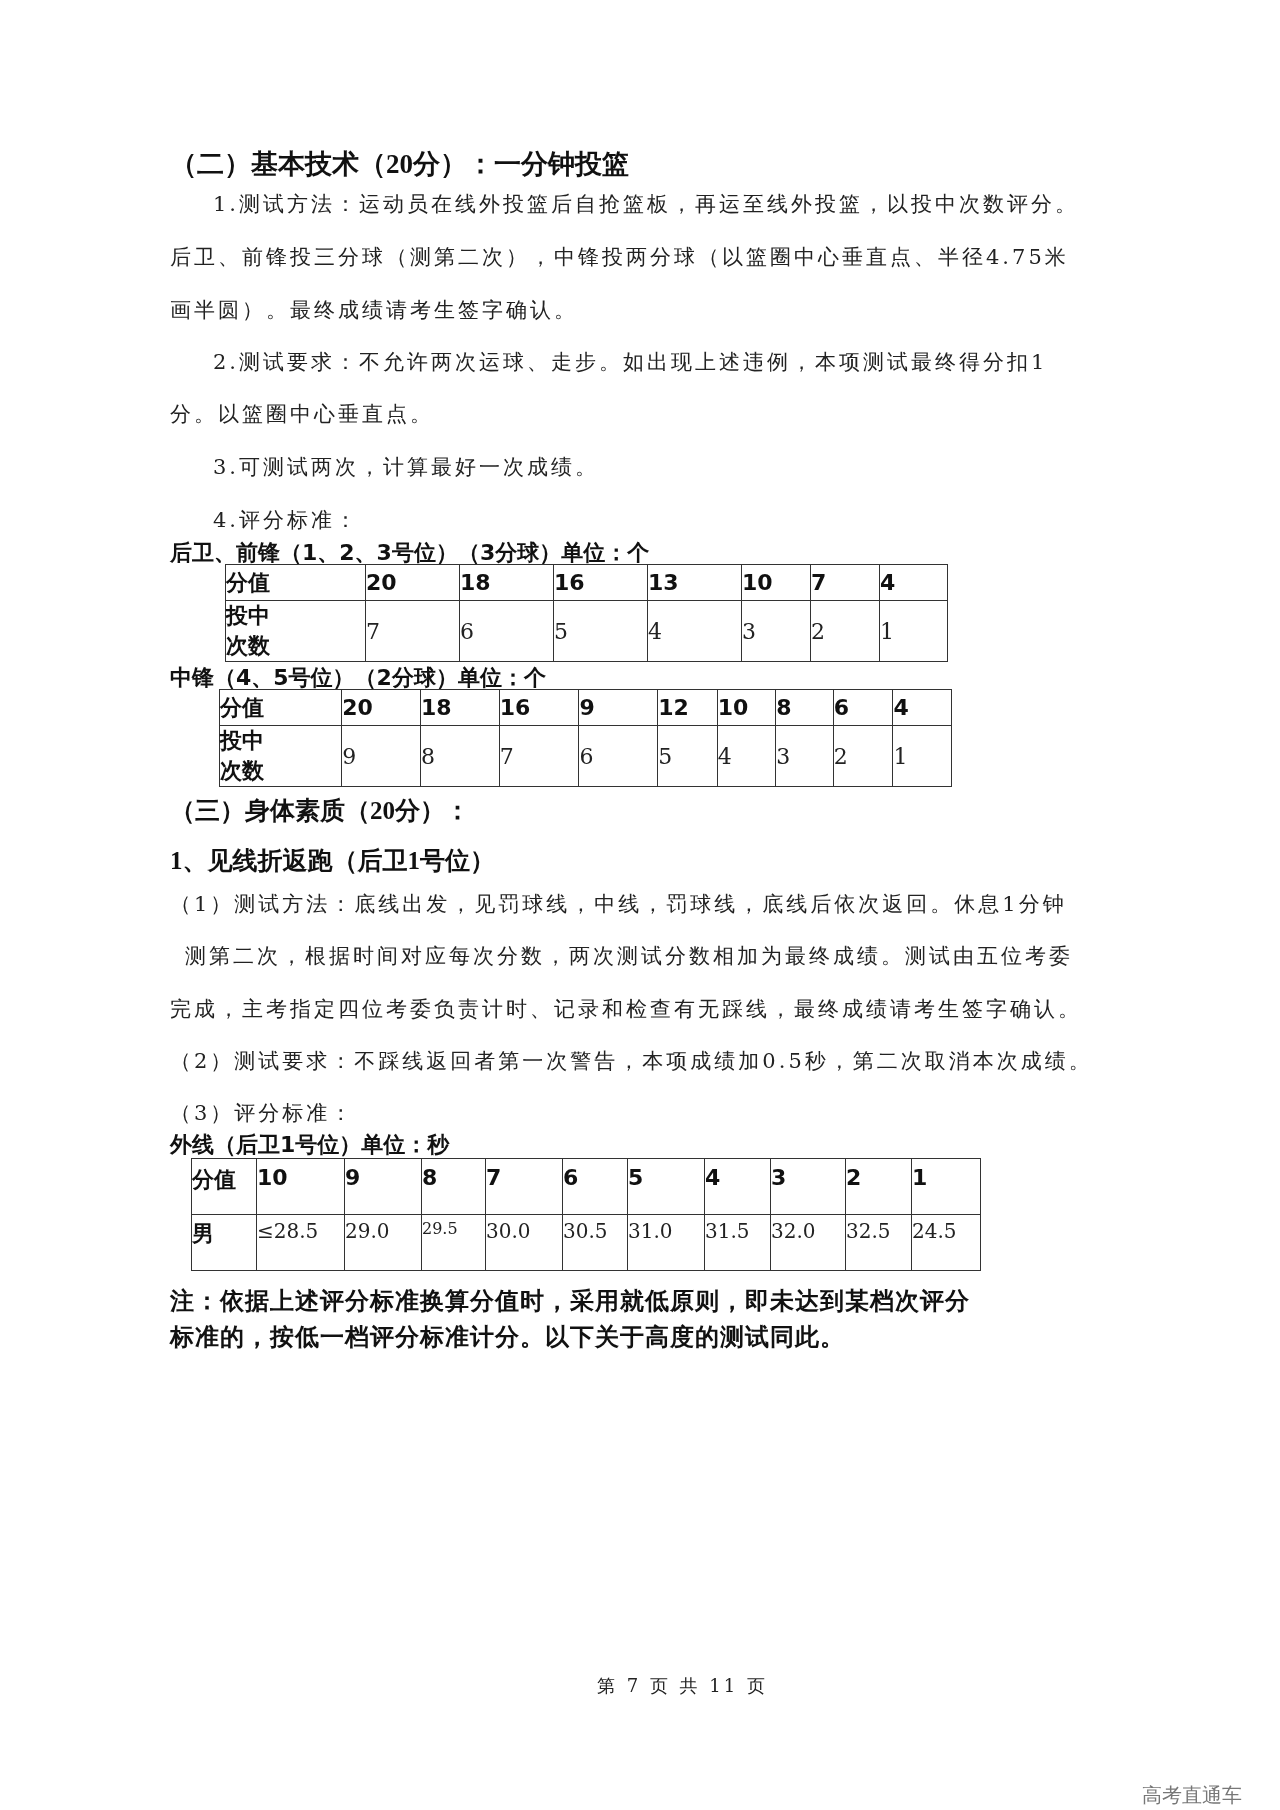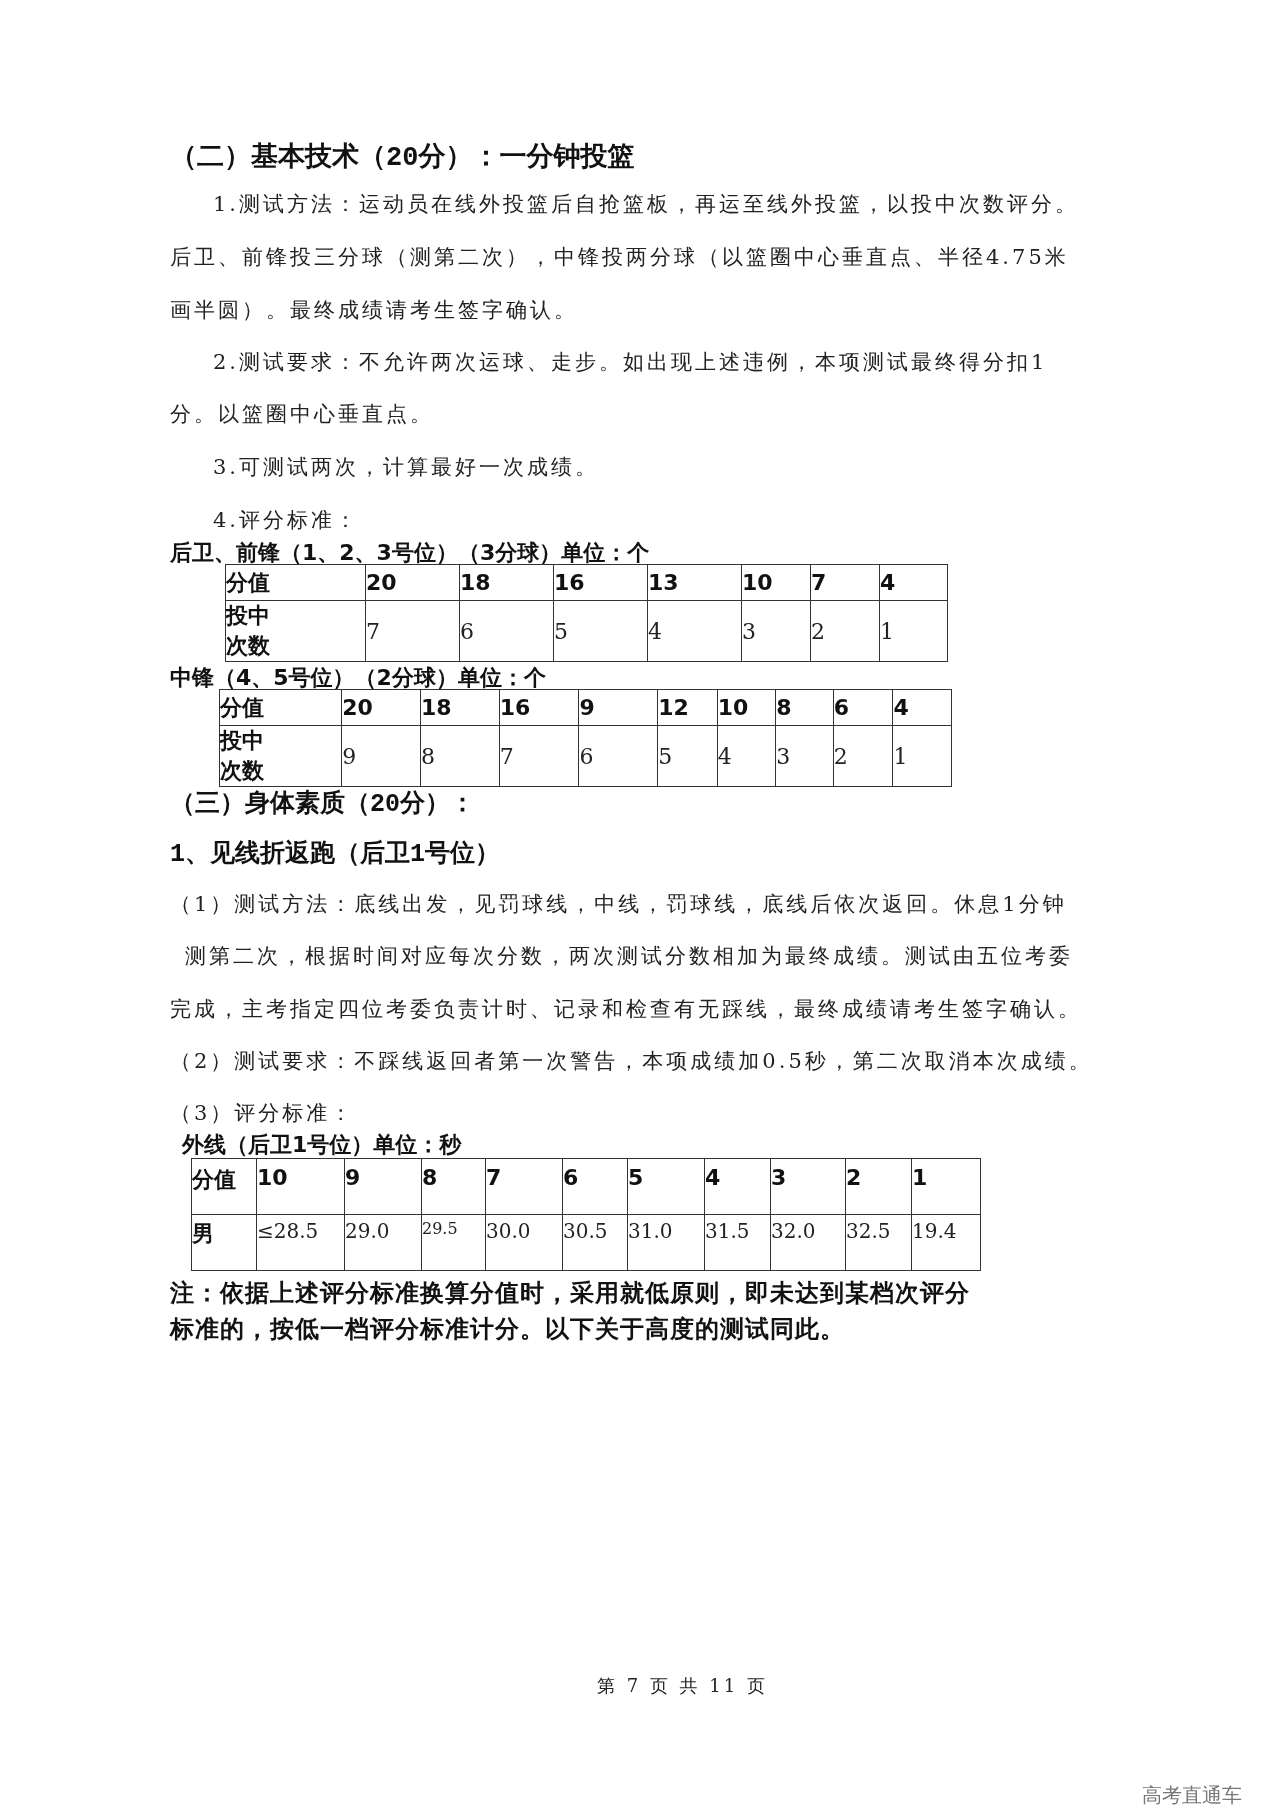--- a/index.html
+++ b/index.html
@@ -2,21 +2,21 @@
 <html><head>
 <meta charset="utf-8">
 <style>
   html, body { margin: 0; padding: 0; background: #ffffff; }
   body {
     width: 1280px; height: 1810px; position: relative; overflow: hidden;
     font-family: "DejaVu Serif", "Liberation Serif", serif;
     color: #1a1a1a;
   }
   .abs { position: absolute; white-space: nowrap; }
-  .h-bold { font-family: Liberation Mono, monospace; font-weight: bold; color: #111; }
+  .h-bold { font-family: Liberation Serif, serif; font-weight: bold; color: #111; margin-top: 8px; }
   .para { font-size: 21px; color: #222; letter-spacing: 3px; }
   .cap { font-family: "DejaVu Sans", "Liberation Sans", sans-serif; font-weight: bold; font-size: 22px; color: #111; }
   table.grid { position: absolute; border-collapse: collapse; table-layout: fixed; }
   table.grid td {
     border: 1.5px solid #333; vertical-align: middle;
     padding: 0; font-size: 22px; color: #222;
   }
   table.grid td.hdr { font-family: "DejaVu Sans", "Liberation Sans", sans-serif; font-weight: bold; color: #111; }
   table.grid td.num-b { font-family: "DejaVu Sans", "Liberation Sans", sans-serif; font-weight: bold; color: #111; }
   table.grid td.lbl2 { line-height: 30px; }
@@ -125,21 +125,21 @@
 <div class="abs h-bold" style="left:170px; top:786px; font-size:25px; font-weight:bold;">（三）身体素质（20分）：</div>
 
 <div class="abs h-bold" style="left:170px; top:836px; font-size:25px;">1、见线折返跑（后卫1号位）</div>
 
 <div class="abs para" style="left:170px; top:890px;">（1）测试方法：底线出发，见罚球线，中线，罚球线，底线后依次返回。休息1分钟</div>
 <div class="abs para" style="left:170px; top:942px;margin-left:15px;">测第二次，根据时间对应每次分数，两次测试分数相加为最终成绩。测试由五位考委</div>
 <div class="abs para" style="left:170px; top:995px;">完成，主考指定四位考委负责计时、记录和检查有无踩线，最终成绩请考生签字确认。</div>
 <div class="abs para" style="left:170px; top:1047px;">（2）测试要求：不踩线返回者第一次警告，本项成绩加0.5秒，第二次取消本次成绩。</div>
 <div class="abs para" style="left:170px; top:1099px;">（3）评分标准：</div>
 
-<div class="abs cap" style="left:170px; top:1130px;margin-left:12px;">外线（后卫1号位）单位：秒</div>
+<div class="abs cap" style="left:170px; top:1130px;">外线（后卫1号位）单位：秒</div>
 
 <table class="grid" style="left:191px; top:1158px; width:789px;">
   <colgroup>
     <col style="width:65px">
       <col style="width:88px">
       <col style="width:77px">
       <col style="width:64px">
       <col style="width:77px">
       <col style="width:65px">
       <col style="width:77px">
@@ -166,21 +166,21 @@
     <td class="hdr" style="vertical-align:top; padding-top:4px;">男</td>
     <td style="vertical-align:top; padding-top:4px; font-size:20px;">≤28.5</td>
     <td style="vertical-align:top; padding-top:4px; font-size:20px;">29.0</td>
     <td style="vertical-align:top; padding-top:4px; font-size:16px;">29.5</td>
     <td style="vertical-align:top; padding-top:4px; font-size:20px;">30.0</td>
     <td style="vertical-align:top; padding-top:4px; font-size:20px;">30.5</td>
     <td style="vertical-align:top; padding-top:4px; font-size:20px;">31.0</td>
     <td style="vertical-align:top; padding-top:4px; font-size:20px;">31.5</td>
     <td style="vertical-align:top; padding-top:4px; font-size:20px;">32.0</td>
     <td style="vertical-align:top; padding-top:4px; font-size:20px;">32.5</td>
-    <td style="vertical-align:top; padding-top:4px; font-size:20px;">19.4</td>
+    <td style="vertical-align:top; padding-top:4px; font-size:20px;">24.5</td>
   </tr>
 </tbody>
   </table>
 
 <div class="abs h-bold" style="left:170px; top:1277px; font-size:24px; letter-spacing:1px;">注：依据上述评分标准换算分值时，采用就低原则，即未达到某档次评分</div>
 <div class="abs h-bold" style="left:170px; top:1313px; font-size:24px; letter-spacing:1px;">标准的，按低一档评分标准计分。以下关于高度的测试同此。</div>
 
 <div class="abs footer" style="left:597px; top:1674px;">第 7 页 共 11 页</div>
 
 <div class="abs watermark" style="left:1142px; top:1758px;margin-top:24px;">高考直通车</div>

